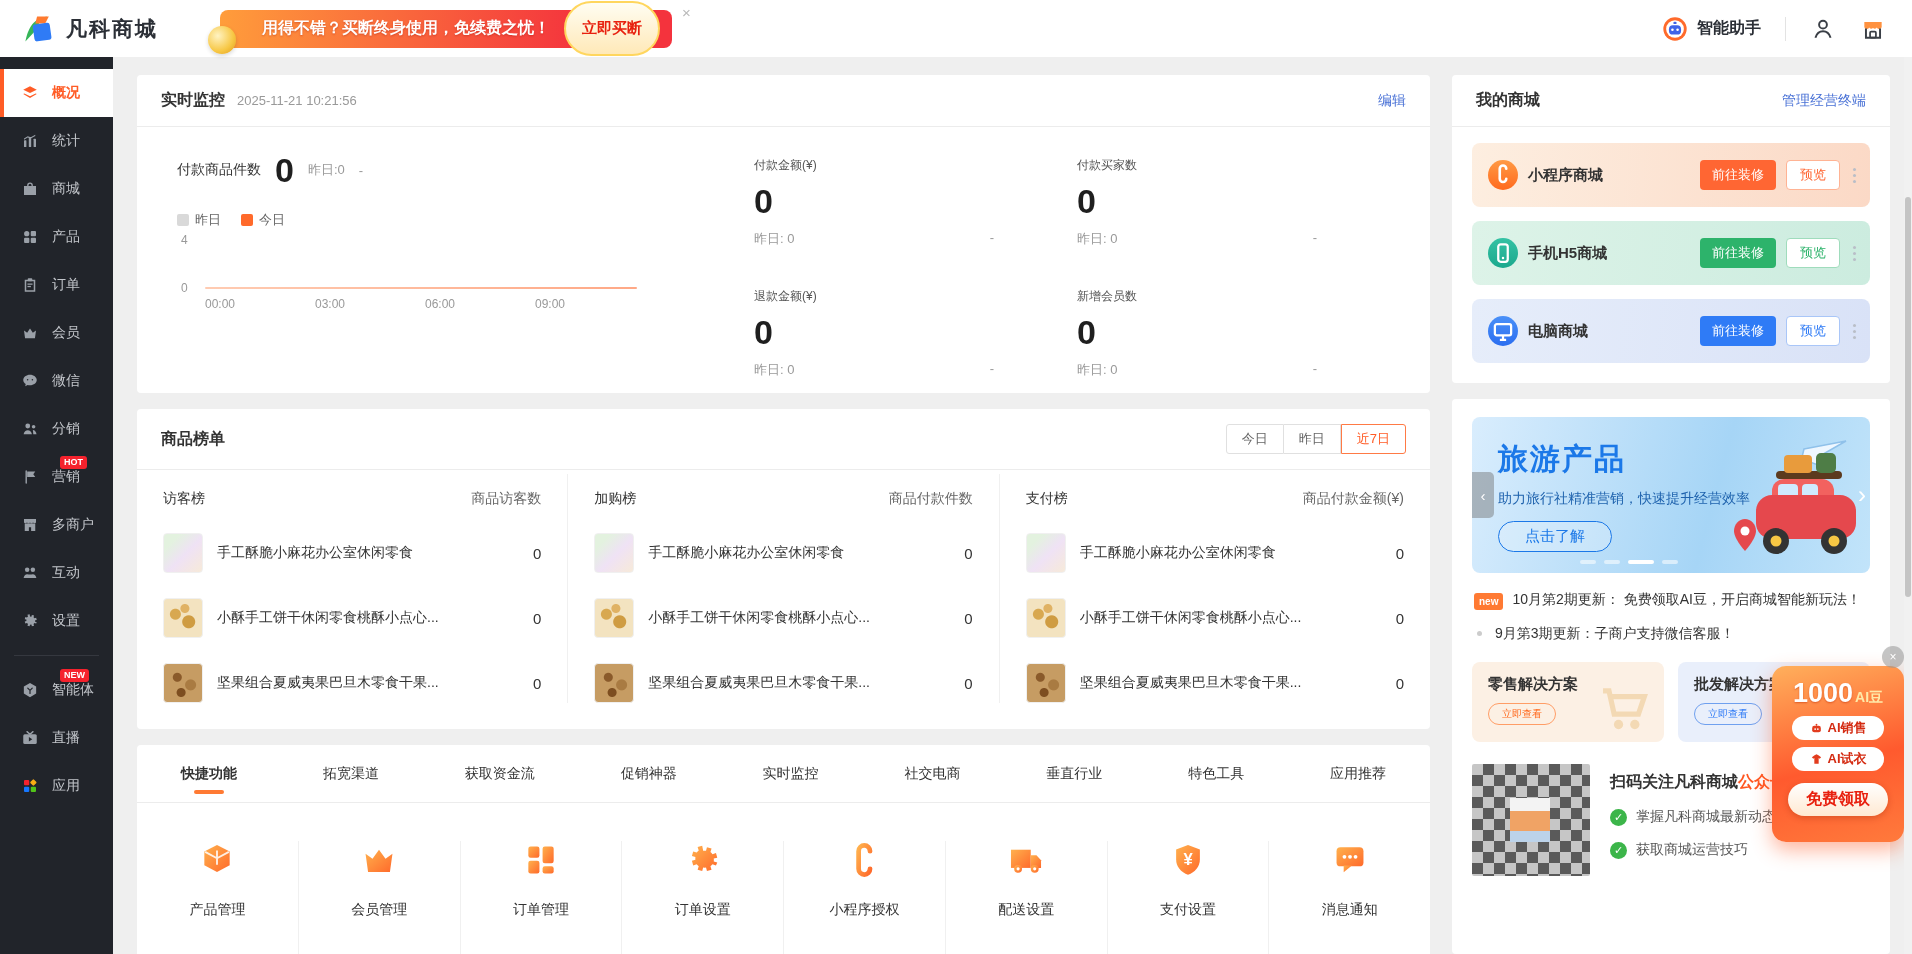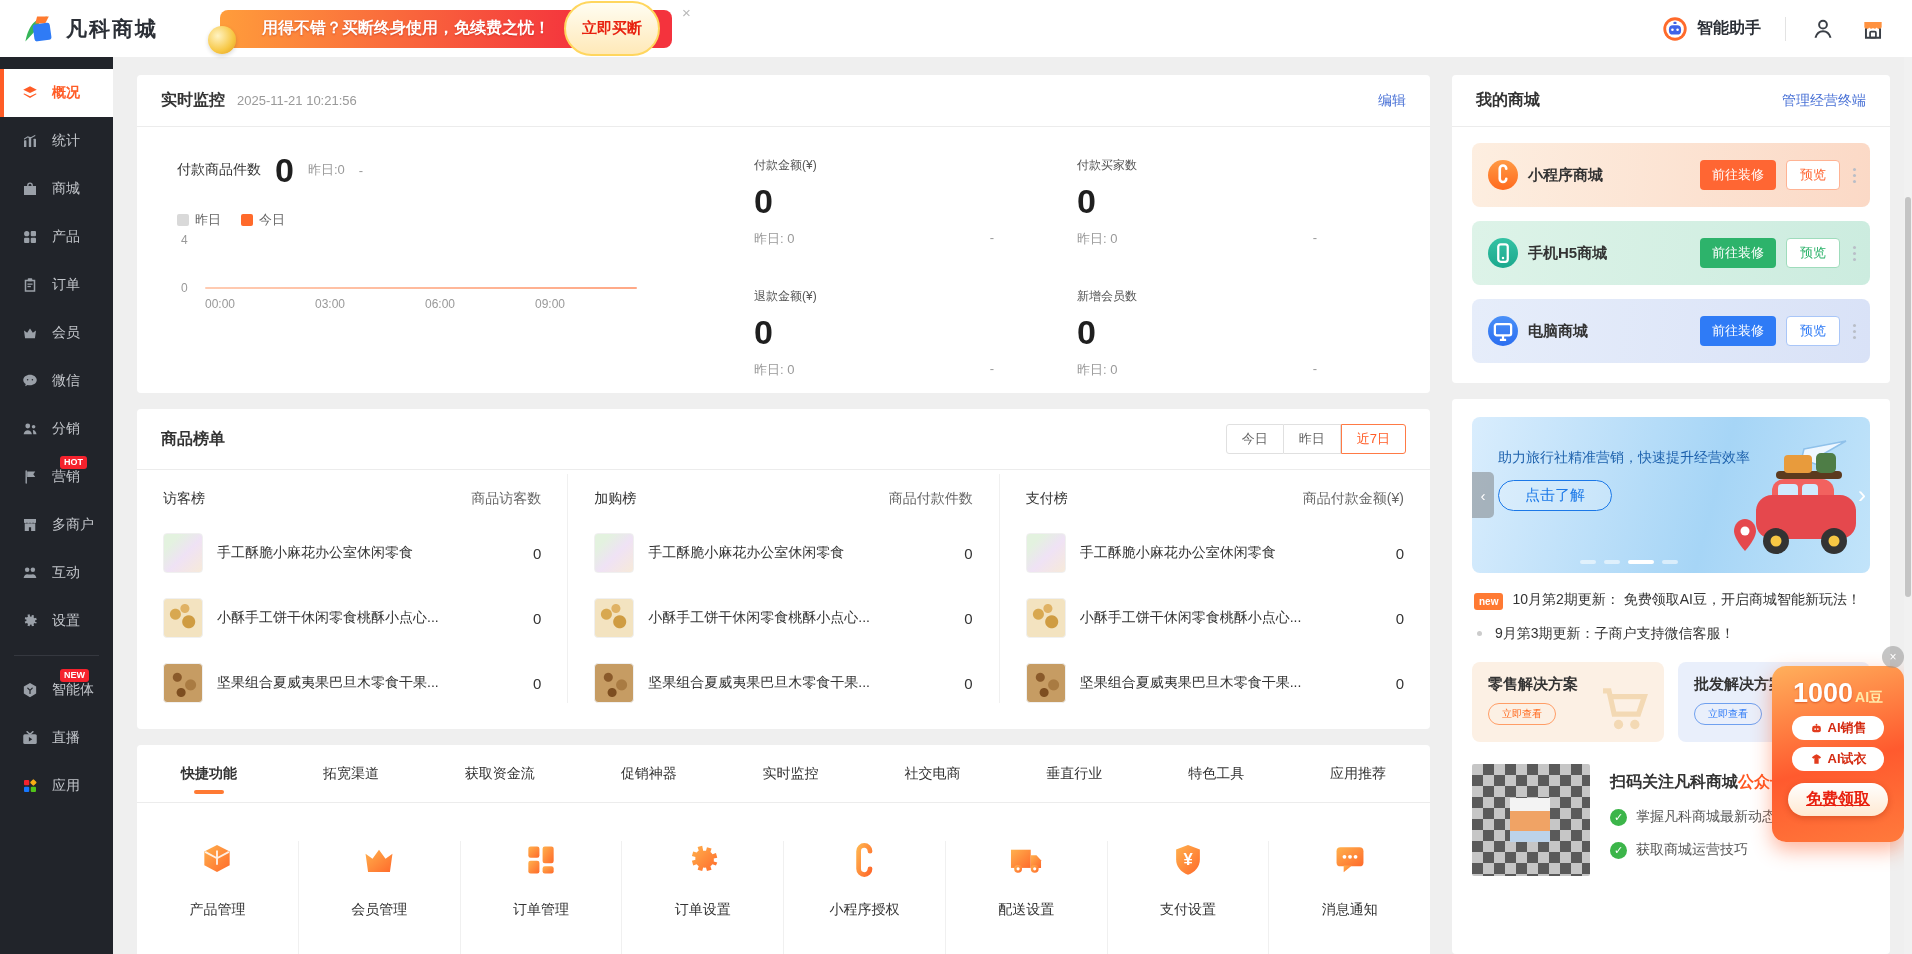--- a/index.html
+++ b/index.html
@@ -151,21 +151,21 @@
   .chk { width:17px; height:17px; border-radius:50%; background:#3cb54a; color:#fff; font-size:11px; display:flex; align-items:center; justify-content:center; flex:none; }
 
   
   .ai-widget { position:absolute; right:8px; top:666px; width:132px; height:176px; border-radius:14px; background:linear-gradient(165deg,#ffb05c,#ff5a2e 55%,#ff7a3c); box-shadow:0 8px 20px rgba(255,90,40,.45); padding:12px 8px 10px; display:flex; flex-direction:column; align-items:center; z-index:6; }
   .ai-close { position:absolute; top:-20px; right:0; width:22px; height:22px; border-radius:50%; background:rgba(150,150,150,.55); color:#fff; display:flex; align-items:center; justify-content:center; font-size:12px; cursor:pointer; }
   .ai-head { display:flex; align-items:baseline; }
   .ai-amount { font-size:27px; font-weight:800; color:#fff; text-shadow:0 1px 2px rgba(190,40,0,.5); }
   .ai-unit { font-size:14px; color:#ffe9a8; font-weight:800; margin-left:2px; }
   .ai-pill { margin-top:7px; background:#fff; border-radius:999px; padding:3px 10px; font-size:13px; color:#d42b12; font-weight:700; display:flex; gap:5px; align-items:center; width:92px; justify-content:center; cursor:pointer; }
   .ai-pill svg { width:13px; height:13px; flex:none; }
-  .ai-cta { margin-top:12px; background:linear-gradient(#ffffff,#ffe9d2); border-radius:999px; padding:6px 18px; font-size:16px; font-weight:800; color:#e8200e; box-shadow:0 2px 6px rgba(140,30,0,.3); cursor:pointer;text-decoration:underline; }
+  .ai-cta { margin-top:12px; background:linear-gradient(#ffffff,#ffe9d2); border-radius:999px; padding:6px 18px; font-size:16px; font-weight:800; color:#e8200e; box-shadow:0 2px 6px rgba(140,30,0,.3); cursor:pointer; }
 
   
   .scrollbar { position:absolute; right:0; top:57px; bottom:0; width:8px; background:#f1f1f1; z-index:7; }
   .sb-thumb { position:absolute; top:140px; height:400px; left:1px; width:6px; border-radius:3px; background:#c4c4c4; cursor:pointer; }
 </style>
 </head>
 <body>
 
 <svg width="0" height="0" style="position:absolute">
   <defs>
@@ -628,20 +628,21 @@
                   <i></i>
                   <i></i>
                   <i></i>
                 </span>
             </div>
           </div>
         </section>
 
         <section class="card info-card">
           <div class="banner">
+            <div class="b-title">旅游产品</div>
             <div class="b-sub">助力旅行社精准营销，快速提升经营效率</div>
             <span class="b-cta">点击了解</span>
             <svg class="b-art" viewBox="0 0 190 150">
               <path d="M120 20l42-8-28 16 6 10-14-5-10 9 2-14z" fill="#eef7ff" stroke="#8fc1ea" stroke-width="1.5"></path>
               <rect x="92" y="42" width="66" height="8" rx="4" fill="#5c3a1e"></rect>
               <rect x="100" y="26" width="28" height="18" rx="4" fill="#e89b3c"></rect>
               <rect x="132" y="24" width="20" height="20" rx="5" fill="#4e7d46"></rect>
               <rect x="88" y="50" width="62" height="32" rx="12" fill="#f2625f"></rect>
               <rect x="94" y="55" width="20" height="16" rx="4" fill="#cfeafe"></rect>
               <rect x="118" y="55" width="16" height="16" rx="4" fill="#cfeafe"></rect>

